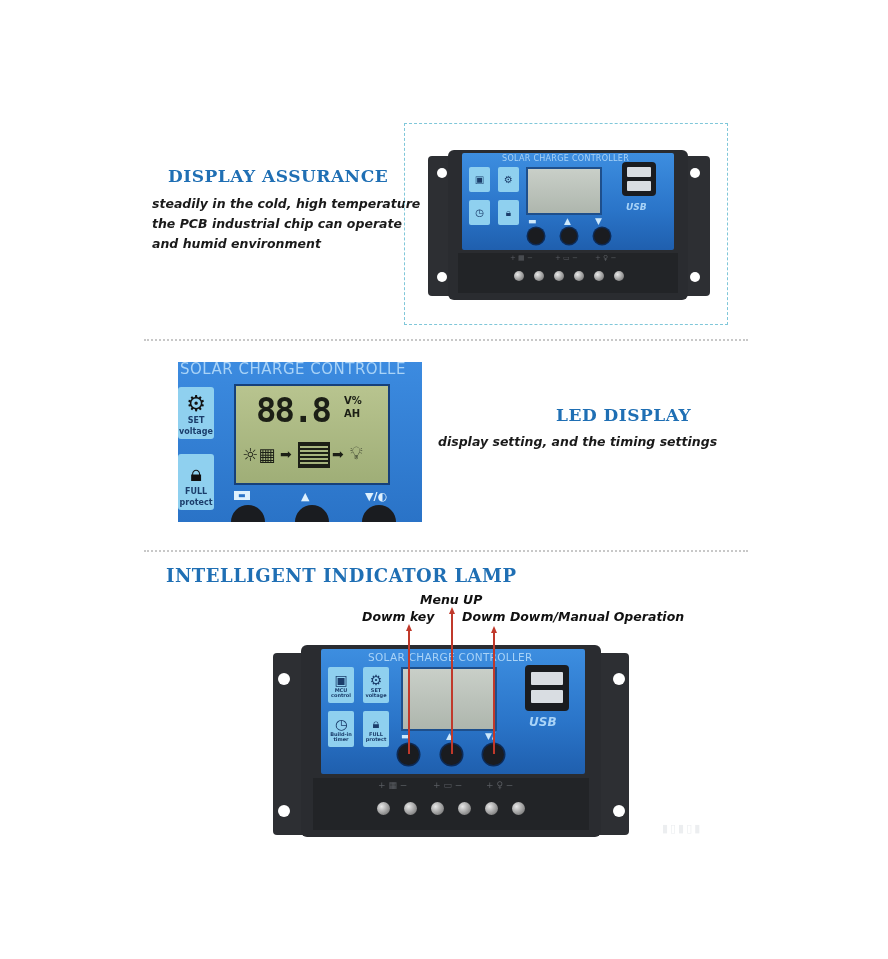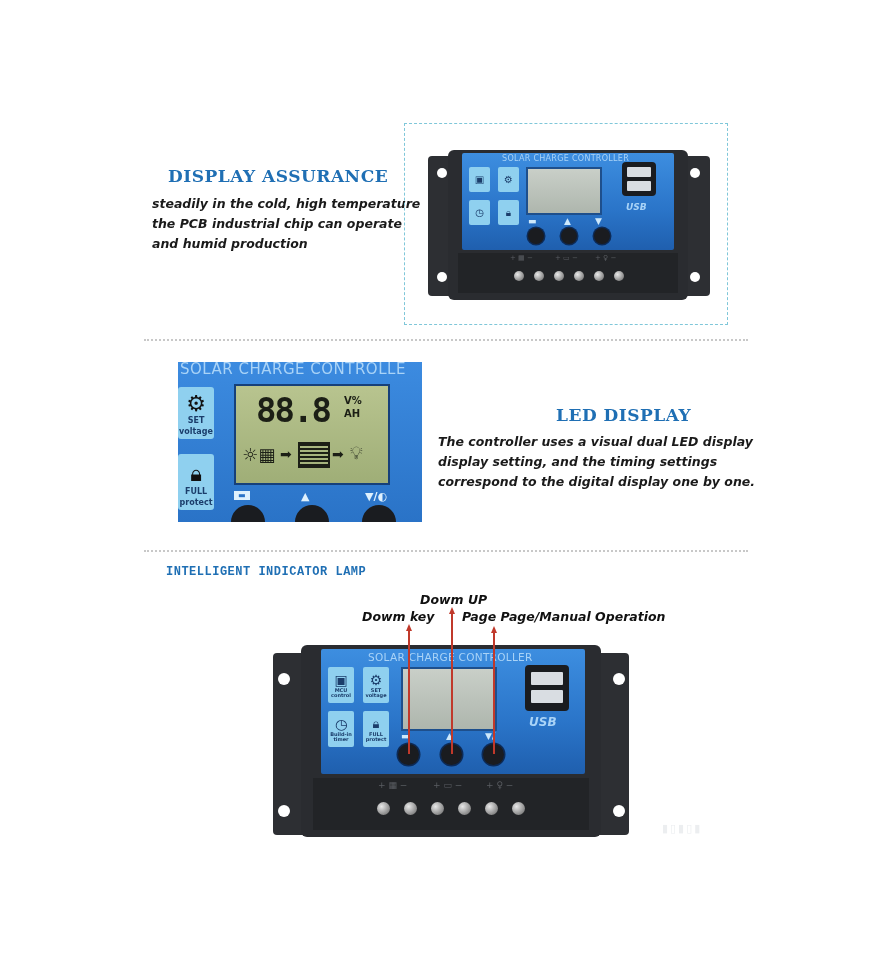--- a/index.html
+++ b/index.html
@@ -45,21 +45,21 @@
   .callout{position:absolute;font-style:italic;font-weight:bold;font-size:12.5px;color:#111;white-space:nowrap;}
   .watermark{position:absolute;color:#eceef0;font-size:11px;letter-spacing:2px;}
 </style>
 </head>
 <body>
 
 <div class="abs heading" style="left:168px;top:166px;font-size:17px;">DISPLAY ASSURANCE</div>
 <div class="abs desc" style="left:152px;top:194px;">
   <div>steadily in the cold, high temperature</div>
   <div>the PCB industrial chip can operate</div>
-  <div>and humid production</div>
+  <div>and humid environment</div>
 </div>
 
 <div class="abs dashbox" style="left:404px;top:123px;width:322px;height:200px;"></div>
 
 <div class="ctrl" style="left:428px;top:150px;width:282px;height:152px;">
   <div class="ear" style="left:0;top:6px;width:30px;height:140px;"></div>
   <div class="ear" style="left:252px;top:6px;width:30px;height:140px;"></div>
   <div class="hole" style="left:9px;top:18px;width:10px;height:10px;"></div>
   <div class="hole" style="left:9px;top:122px;width:10px;height:10px;"></div>
   <div class="hole" style="left:262px;top:18px;width:10px;height:10px;"></div>
@@ -132,32 +132,30 @@
   <div class="kicon" style="left:56px;top:129px;background:#dff1fd;color:#2a73c7;padding:0 4px;font-size:8px;">▬</div>
   <div class="kicon" style="left:123px;top:128px;">▲</div>
   <div class="kicon" style="left:187px;top:128px;">▼/◐</div>
   <div class="cbtn" style="left:53px;top:143px;width:34px;height:34px;"></div>
   <div class="cbtn" style="left:117px;top:143px;width:34px;height:34px;"></div>
   <div class="cbtn" style="left:184px;top:143px;width:34px;height:34px;"></div>
 </div>
 
 <div class="abs heading" style="left:556px;top:405px;font-size:17px;text-align:right;">LED DISPLAY</div>
 <div class="abs desc" style="left:438px;top:432px;">
-  <div>The controller uses a visual dual LED display</div>
   <div>display setting, and the timing settings</div>
-  <div>correspond to the digital display one by one.</div>
 </div>
 
 <div class="abs dotline" style="left:144px;top:550px;width:604px;"></div>
 
-<div class="abs heading" style="left:166px;top:565px;font-size:12px;font-family:Liberation Mono, monospace;">INTELLIGENT INDICATOR LAMP</div>
-
-<div class="callout" style="left:420px;top:592px;">Dowm UP</div>
+<div class="abs heading" style="left:166px;top:565px;font-size:18px;">INTELLIGENT INDICATOR LAMP</div>
+
+<div class="callout" style="left:420px;top:592px;">Menu UP</div>
 <div class="callout" style="left:362px;top:609px;">Dowm key</div>
-<div class="callout" style="left:462px;top:609px;">Page Page/Manual Operation</div>
+<div class="callout" style="left:462px;top:609px;">Dowm Dowm/Manual Operation</div>
 
 <div class="ctrl" style="left:273px;top:645px;width:356px;height:196px;">
   <div class="ear" style="left:0;top:8px;width:38px;height:182px;"></div>
   <div class="ear" style="left:318px;top:8px;width:38px;height:182px;"></div>
   <div class="hole" style="left:5px;top:28px;width:12px;height:12px;"></div>
   <div class="hole" style="left:5px;top:160px;width:12px;height:12px;"></div>
   <div class="hole" style="left:340px;top:28px;width:12px;height:12px;"></div>
   <div class="hole" style="left:340px;top:160px;width:12px;height:12px;"></div>
   <div class="body" style="left:28px;top:0;width:300px;height:192px;"></div>
   <div class="panel" style="left:48px;top:4px;width:264px;height:125px;"></div>

